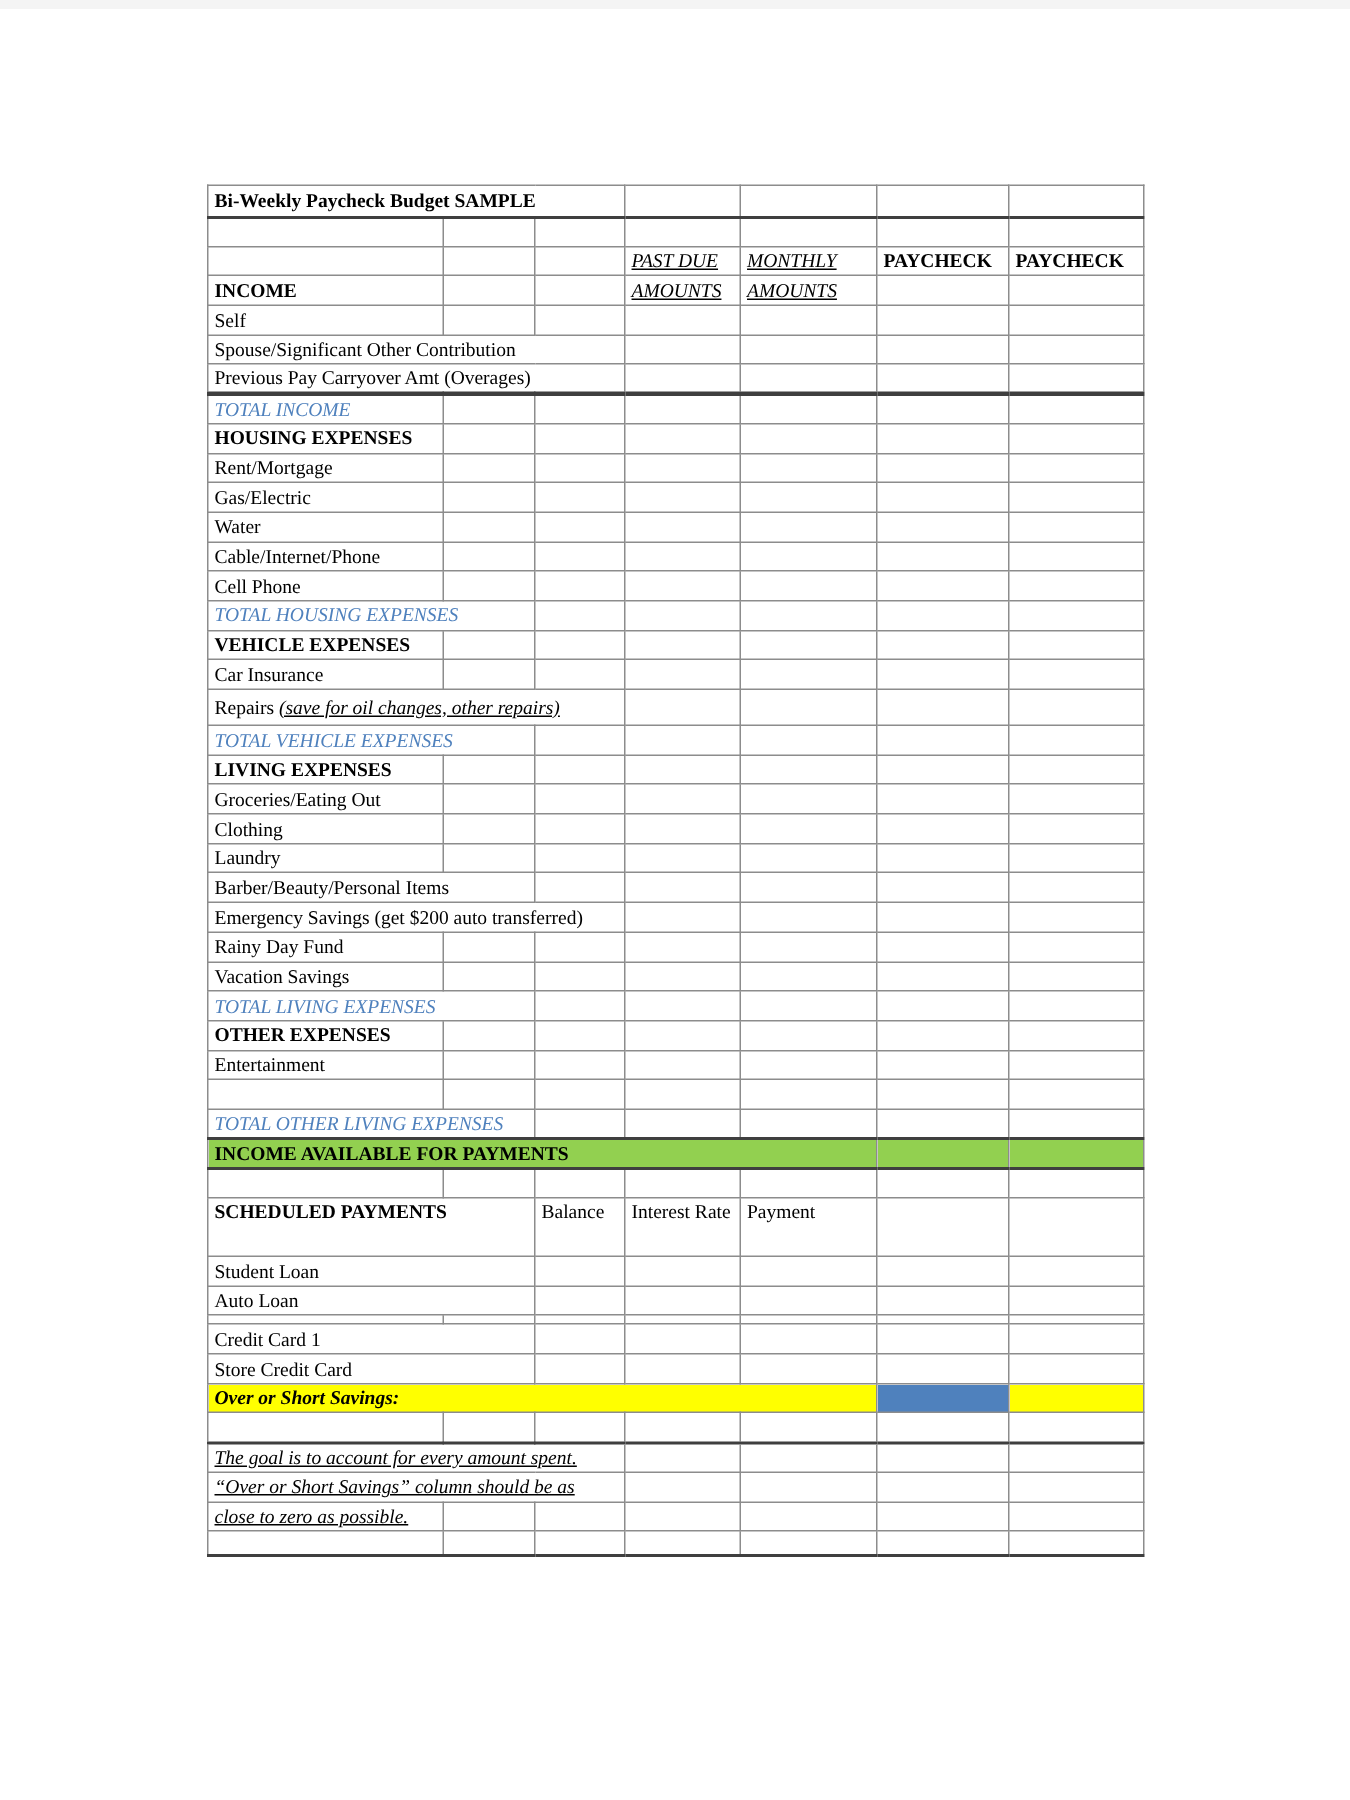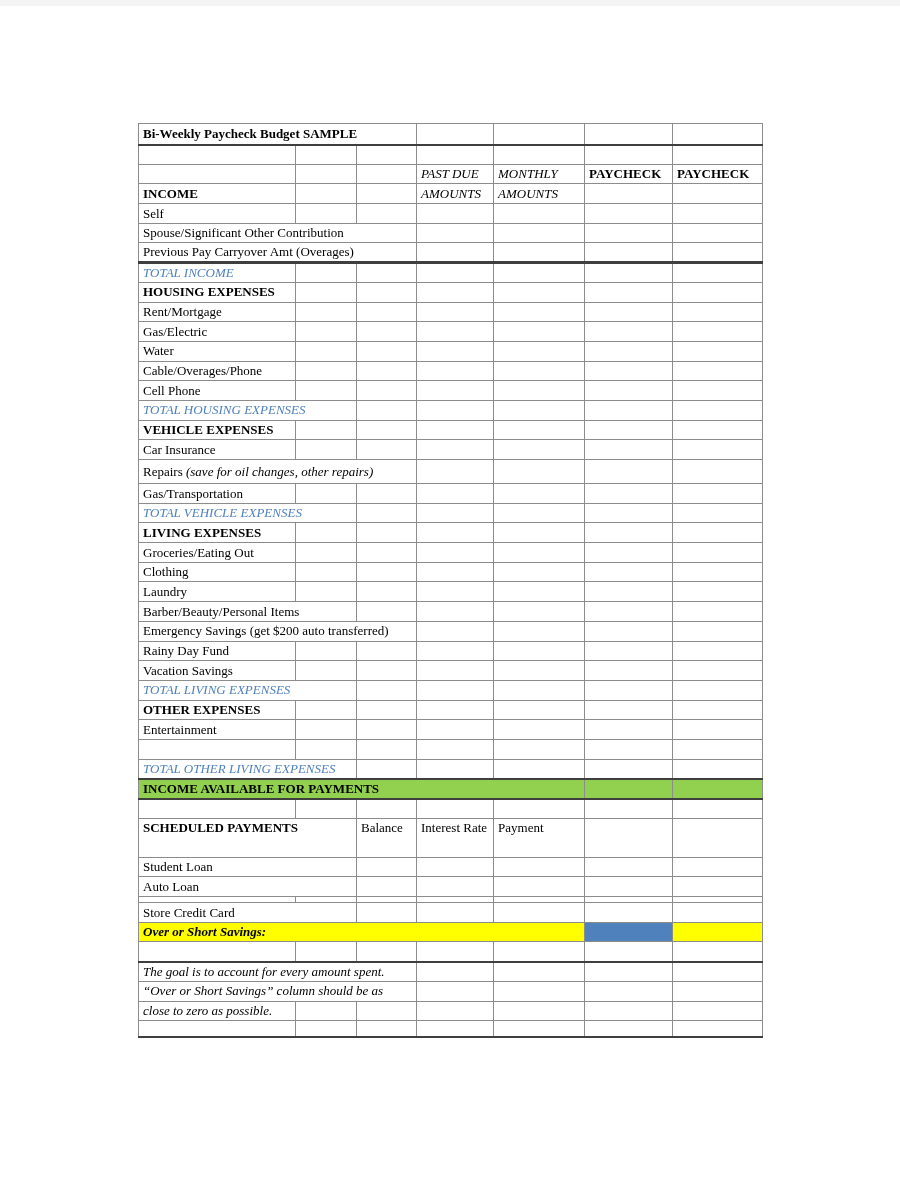--- a/index.html
+++ b/index.html
@@ -13,21 +13,21 @@
     border-collapse:collapse;table-layout:fixed;
     border:1px solid #6f6f6f;
   }
   td{
     border:1px solid var(--grid,#8c8c8c);
     padding:0 4px;
     font-size:13px;line-height:1.2;color:#000;
     vertical-align:middle;white-space:nowrap;overflow:hidden;
   }
   .c-b{font-weight:bold;}
-  .c-i{font-style:italic;}
+  .c-i{font-style:italic;text-decoration:underline;}
   .c-bi{font-weight:bold;font-style:italic;}
   .c-t{font-style:italic;color:var(--blueText,#4F81BD);}
   tr.vtop td{vertical-align:top;white-space:normal;padding-top:1px;margin-left:28px;}
   tr.spacer td{padding:0;line-height:0;}
   tr.tb-2 td{border-bottom:2px solid var(--thick,#3f3f3f);}
   tr.tb-3 td{border-bottom:3px solid var(--thick,#3f3f3f);}
   tr.tt-2 td{border-top:2px solid var(--thick,#3f3f3f);}
 </style>
 </head>
 <body>
@@ -141,21 +141,21 @@
       <tr style="height: 19.7px;">
         <td><span>Water</span></td>
         <td></td>
         <td></td>
         <td></td>
         <td></td>
         <td></td>
         <td></td>
       </tr>
       <tr style="height: 19.7px;">
-        <td><span>Cable/Overages/Phone</span></td>
+        <td><span>Cable/Internet/Phone</span></td>
         <td></td>
         <td></td>
         <td></td>
         <td></td>
         <td></td>
         <td></td>
       </tr>
       <tr style="height: 19.7px;">
         <td><span>Cell Phone</span></td>
         <td></td>
@@ -186,29 +186,20 @@
         <td><span>Car Insurance</span></td>
         <td></td>
         <td></td>
         <td></td>
         <td></td>
         <td></td>
         <td></td>
       </tr>
       <tr style="height: 24px;">
         <td colspan="3"><span>Repairs </span><span class="c-i">(save for oil changes, other repairs)</span></td>
-        <td></td>
-        <td></td>
-        <td></td>
-        <td></td>
-      </tr>
-      <tr style="height: 19.7px;">
-        <td><span>Gas/Transportation</span></td>
-        <td></td>
-        <td></td>
         <td></td>
         <td></td>
         <td></td>
         <td></td>
       </tr>
       <tr style="height: 19.7px;">
         <td colspan="2" class="c-t"><span>TOTAL VEHICLE EXPENSES</span></td>
         <td></td>
         <td></td>
         <td></td>
@@ -368,20 +359,28 @@
       <tr class="spacer" style="height: 6px;">
         <td></td>
         <td></td>
         <td></td>
         <td></td>
         <td></td>
         <td></td>
         <td></td>
       </tr>
       <tr style="height: 19.7px;">
+        <td colspan="2"><span>Credit Card 1</span></td>
+        <td></td>
+        <td></td>
+        <td></td>
+        <td></td>
+        <td></td>
+      </tr>
+      <tr style="height: 19.7px;">
         <td colspan="2"><span>Store Credit Card</span></td>
         <td></td>
         <td></td>
         <td></td>
         <td></td>
         <td></td>
       </tr>
       <tr style="height: 19.7px;">
         <td colspan="5" class="c-bi" style="background-color: rgb(255, 255, 0);"><span>Over or Short Savings:</span></td>
         <td style="background-color: rgb(79, 129, 189);"></td>

